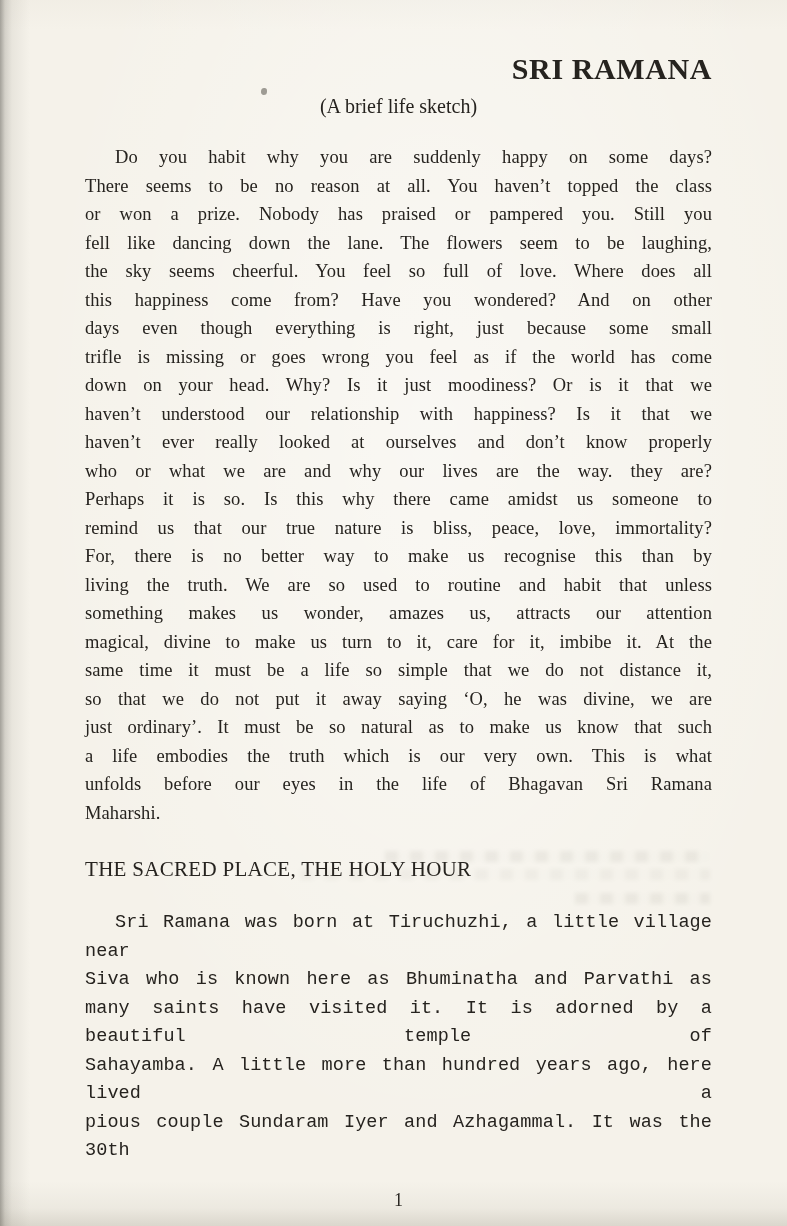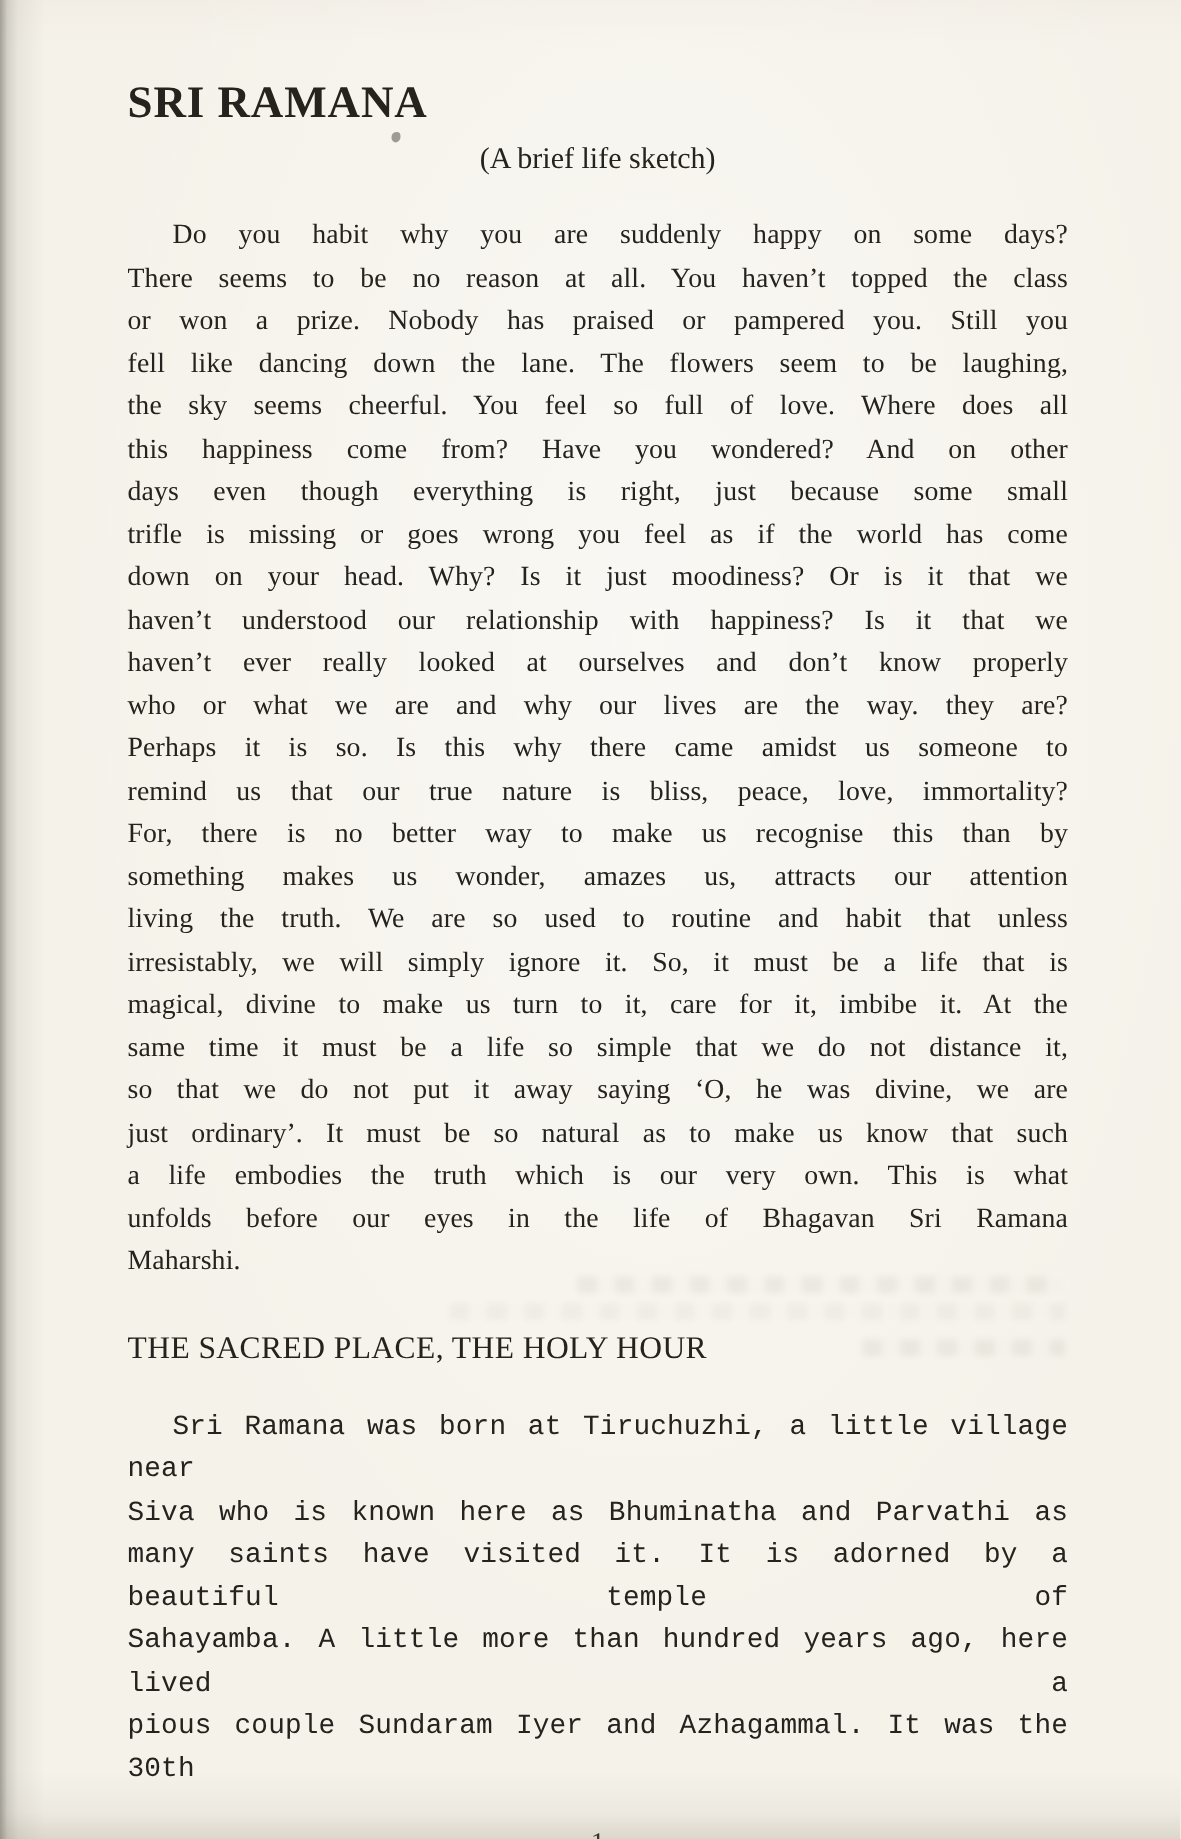--- a/index.html
+++ b/index.html
@@ -22,21 +22,21 @@
     pointer-events: none;
   }
   .edge-bottom {
     position: absolute; left: 0; bottom: 0; width: 787px; height: 45px;
     background: linear-gradient(to top,
       rgba(126,118,100,0.22) 0px, rgba(126,118,100,0.07) 18px, rgba(126,118,100,0) 45px);
     pointer-events: none;
   }
   .content { position: absolute; left: 85px; top: 0; width: 627px; }
   .title {
-    margin-top: 52px; text-align: left;
+    margin-top: 52px; text-align: right;
     font-size: 30px; font-weight: bold; letter-spacing: 0.6px;
   }
   .subtitle { margin-top: 9px; text-align: center; font-size: 20px; }
   .para { margin-top: 25px; }
   .line {
     font-size: 18.5px; line-height: 28.5px;
     letter-spacing: 0.1px; word-spacing: 0.09em;
     text-align: justify; text-align-last: justify;
   }
   .line.last { text-align-last: left; }
@@ -76,23 +76,22 @@
       <div class="line">this happiness come from? Have you wondered? And on other</div>
       <div class="line">days even though everything is right, just because some small</div>
       <div class="line">trifle is missing or goes wrong you feel as if the world has come</div>
       <div class="line">down on your head. Why? Is it just moodiness? Or is it that we</div>
       <div class="line">haven’t understood our relationship with happiness? Is it that we</div>
       <div class="line">haven’t ever really looked at ourselves and don’t know properly</div>
       <div class="line">who or what we are and why our lives are the way. they are?</div>
       <div class="line">Perhaps it is so. Is this why there came amidst us someone to</div>
       <div class="line">remind us that our true nature is bliss, peace, love, immortality?</div>
       <div class="line">For, there is no better way to make us recognise this than by</div>
+      <div class="line">living the truth. We are so used to routine and habit that unless</div>
       <div class="line">something makes us wonder, amazes us, attracts our attention</div>
-      <div class="line">living the truth. We are so used to routine and habit that unless</div>
-      <div class="line">irresistably, we will simply ignore it. So, it must be a life that is</div>
       <div class="line">magical, divine to make us turn to it, care for it, imbibe it. At the</div>
       <div class="line">same time it must be a life so simple that we do not distance it,</div>
       <div class="line">so that we do not put it away saying ‘O, he was divine, we are</div>
       <div class="line">just ordinary’. It must be so natural as to make us know that such</div>
       <div class="line">a life embodies the truth which is our very own. This is what</div>
       <div class="line">unfolds before our eyes in the life of Bhagavan Sri Ramana</div>
       <div class="line last">Maharshi.</div>
     </div>
   <h2 class="section-heading">THE SACRED PLACE, THE HOLY HOUR</h2>
   <div class="para para2">

